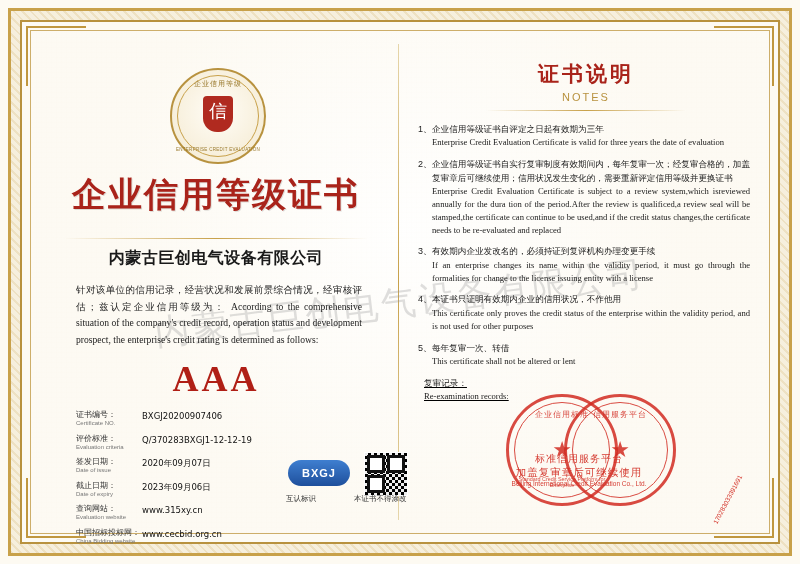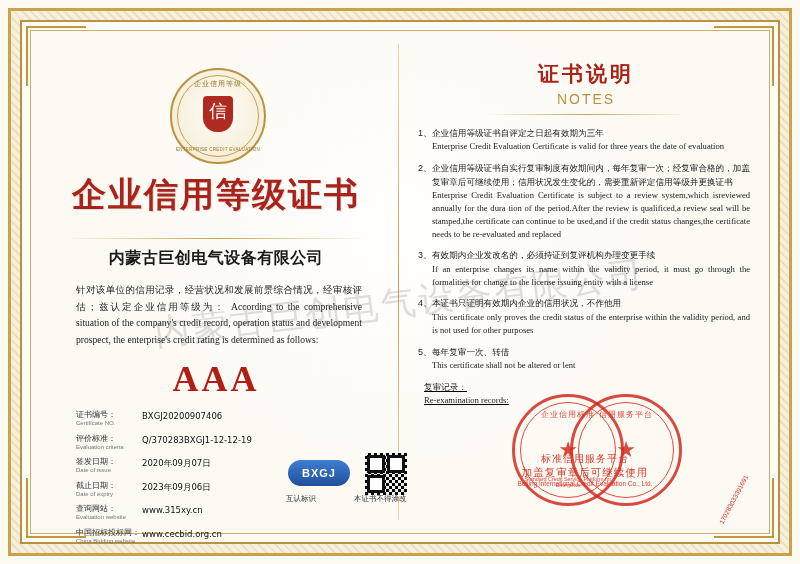--- a/index.html
+++ b/index.html
@@ -326,21 +326,21 @@
     text-align: center;
     font-size: 21px;
     font-weight: bold;
     color: #a9231a;
     letter-spacing: 3px;
     font-family: "DejaVu Sans", sans-serif;
     margin-top: 16px;
   }
   .notes-title-en {
     text-align: center;
-    font-size: 14px;
+    font-size: 11px;
     color: #b8923f;
     letter-spacing: 2px;
     margin-top: 3px;
     font-family: "Liberation Sans", sans-serif;
   }
   .notes-rule {
     margin: 7px auto 0;
     width: 200px;
     height: 1px;
     background: linear-gradient(90deg, rgba(200,161,74,0), #c8a14a, rgba(200,161,74,0));
@@ -391,21 +391,21 @@
   .reexam .en {
     font-size: 8.6px;
     color: #1a1a1a;
     font-family: "Liberation Serif", serif;
     line-height: 1.5;
   }
 
   
   .seals {
     position: absolute;
-    left: 8px;
+    left: 2px;
     bottom: 6px;
     width: 330px;
     height: 120px;
   }
   .seal {
     position: absolute;
     width: 112px;
     height: 112px;
     border-radius: 50%;
     border: 3px solid #d22c22;

